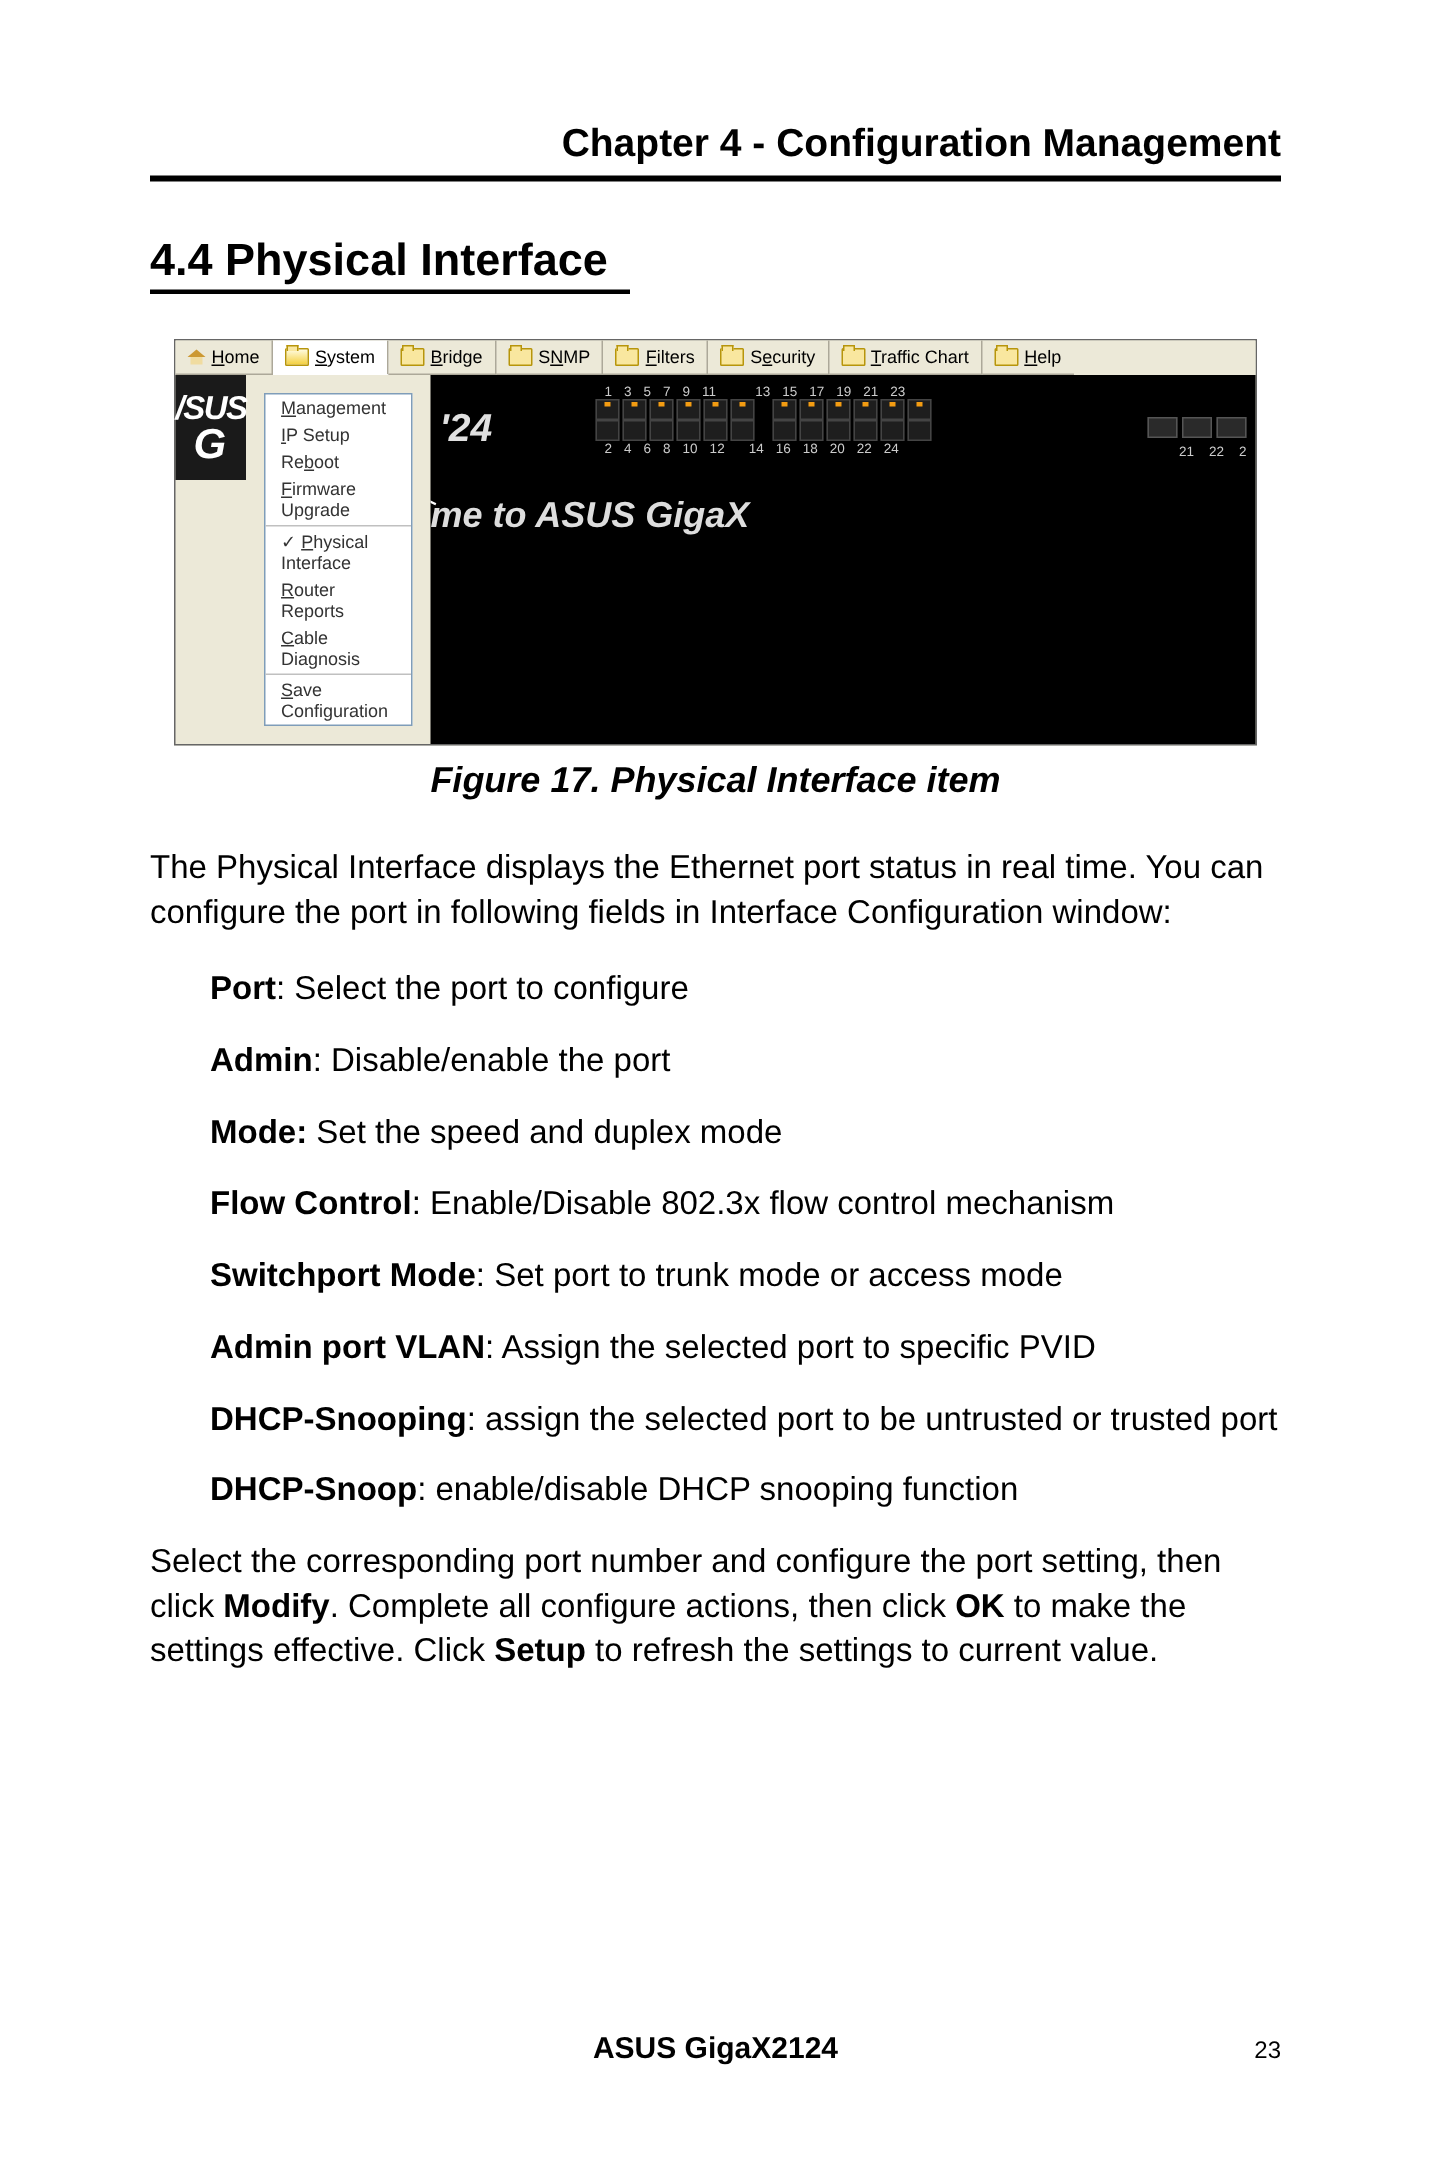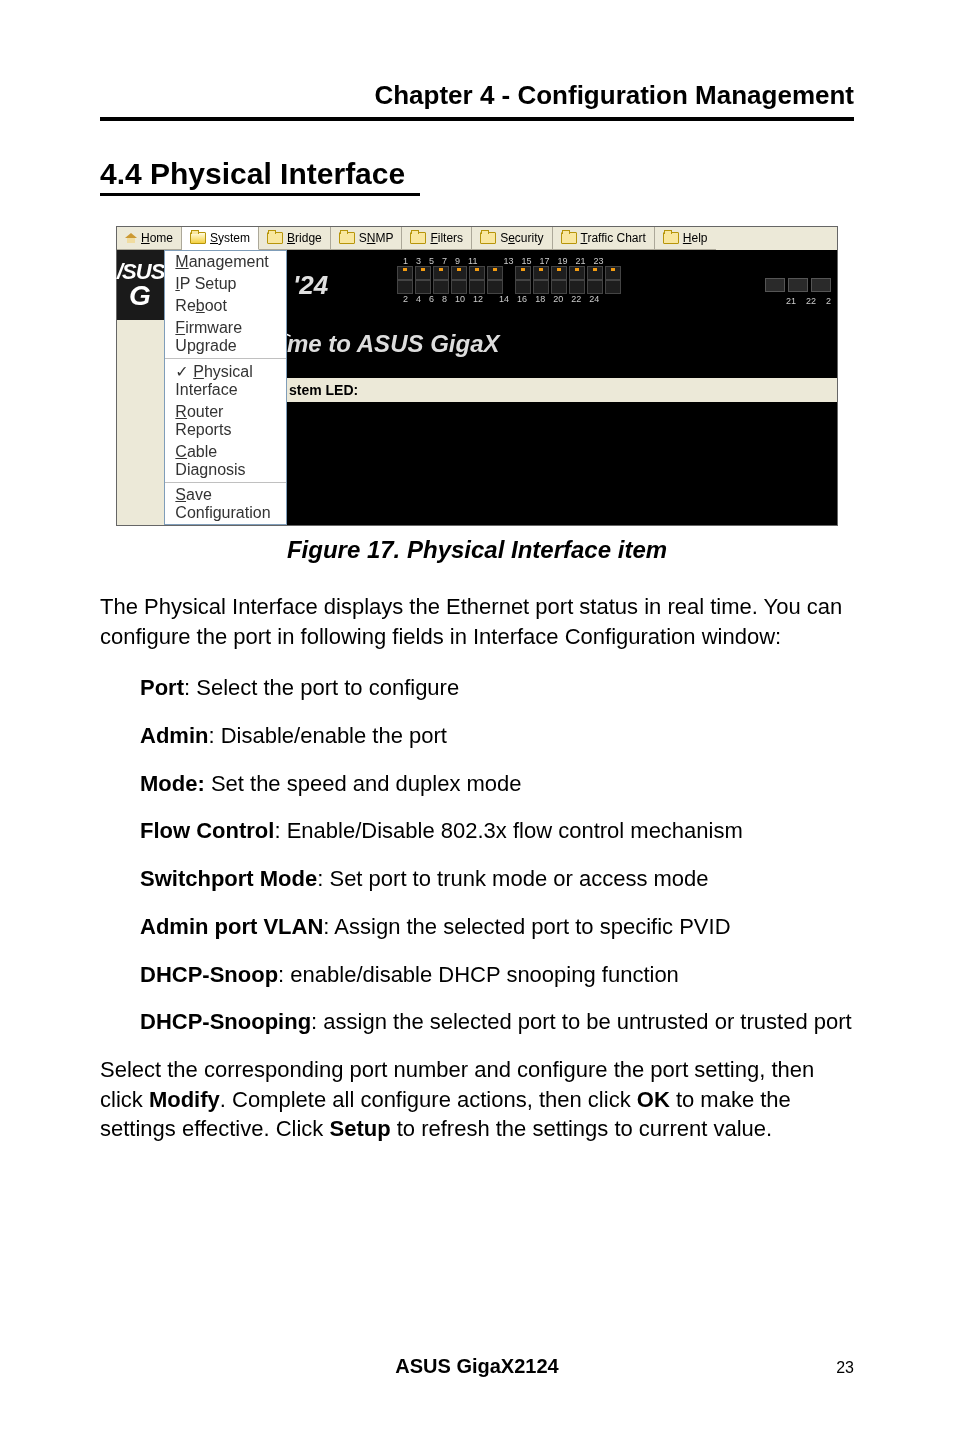--- a/index.html
+++ b/index.html
@@ -123,22 +123,22 @@
   .brand-g {
     font-size: 28px;
     font-family: Arial Black, Arial, sans-serif;
     align-self: flex-start;
     margin-left: 12px;
     line-height: 0.9;
   }
   .dropdown-panel {
     background: #fff;
     border: 1px solid #7f9db9;
-    margin: 0;
-    font-size: 16px;
+    margin: 12px;
+    font-size: 12px;
     color: #333;
   }
   .dropdown-panel .dd-item {
     padding: 2px 10px;
     cursor: default;
   }
   .dd-sep { border-top: 1px solid #c0c0c0; margin: 1px 0; }
   .dd-check::before { content: "✓ "; }
   .right-area {
     flex: 1;
@@ -429,38 +429,37 @@
           <div class="sfp"></div>
         </div>
         <div class="sfp-nums">
           <span>21</span>
           <span>22</span>
           <span>2</span>
         </div>
 
         <div class="cursor-arrow">↖</div>
         <div class="welcome">me to ASUS GigaX</div>
-        <div class="led-label">stem LED:</div>
       </div>
     </div>
   </div>
 
   <div class="figcaption">Figure 17. Physical Interface item</div>
 
   <p class="body-text">The Physical Interface displays the Ethernet port status in real time. You can configure the port in following fields in Interface Configuration window:</p>
 
   <div class="param-list">
     <div class="param-item"><b class="key">Port</b><span>: </span><span>Select the port to configure</span></div>
     <div class="param-item"><b class="key">Admin</b><span>: </span><span>Disable/enable the port</span></div>
     <div class="param-item"><b class="key">Mode:</b><span> </span><span>Set the speed and duplex mode</span></div>
     <div class="param-item"><b class="key">Flow Control</b><span>: </span><span>Enable/Disable 802.3x flow control mechanism</span></div>
     <div class="param-item"><b class="key">Switchport Mode</b><span>: </span><span>Set port to trunk mode or access mode</span></div>
     <div class="param-item"><b class="key">Admin port VLAN</b><span>: </span><span>Assign the selected port to specific PVID</span></div>
+    <div class="param-item"><b class="key">DHCP-Snooping</b><span>: </span><span>assign the selected port to be untrusted or trusted port</span></div>
     <div class="param-item"><b class="key">DHCP-Snoop</b><span>: </span><span>enable/disable DHCP snooping function</span></div>
-    <div class="param-item"><b class="key">DHCP-Snooping</b><span>: </span><span>assign the selected port to be untrusted or trusted port</span></div>
   </div>
 
   <p class="body-text">
     <span>Select the corresponding port number and configure the port setting, then click </span><b>Modify</b><span>. Complete all configure actions, then click </span><b>OK</b><span> to make the settings effective. Click </span><b>Setup</b><span> to refresh the settings to current value.</span>
   </p>
 
   <div class="footer">
     <span class="spacer"></span>
     <span class="product">ASUS GigaX2124</span>
     <span class="pnum">23</span>

